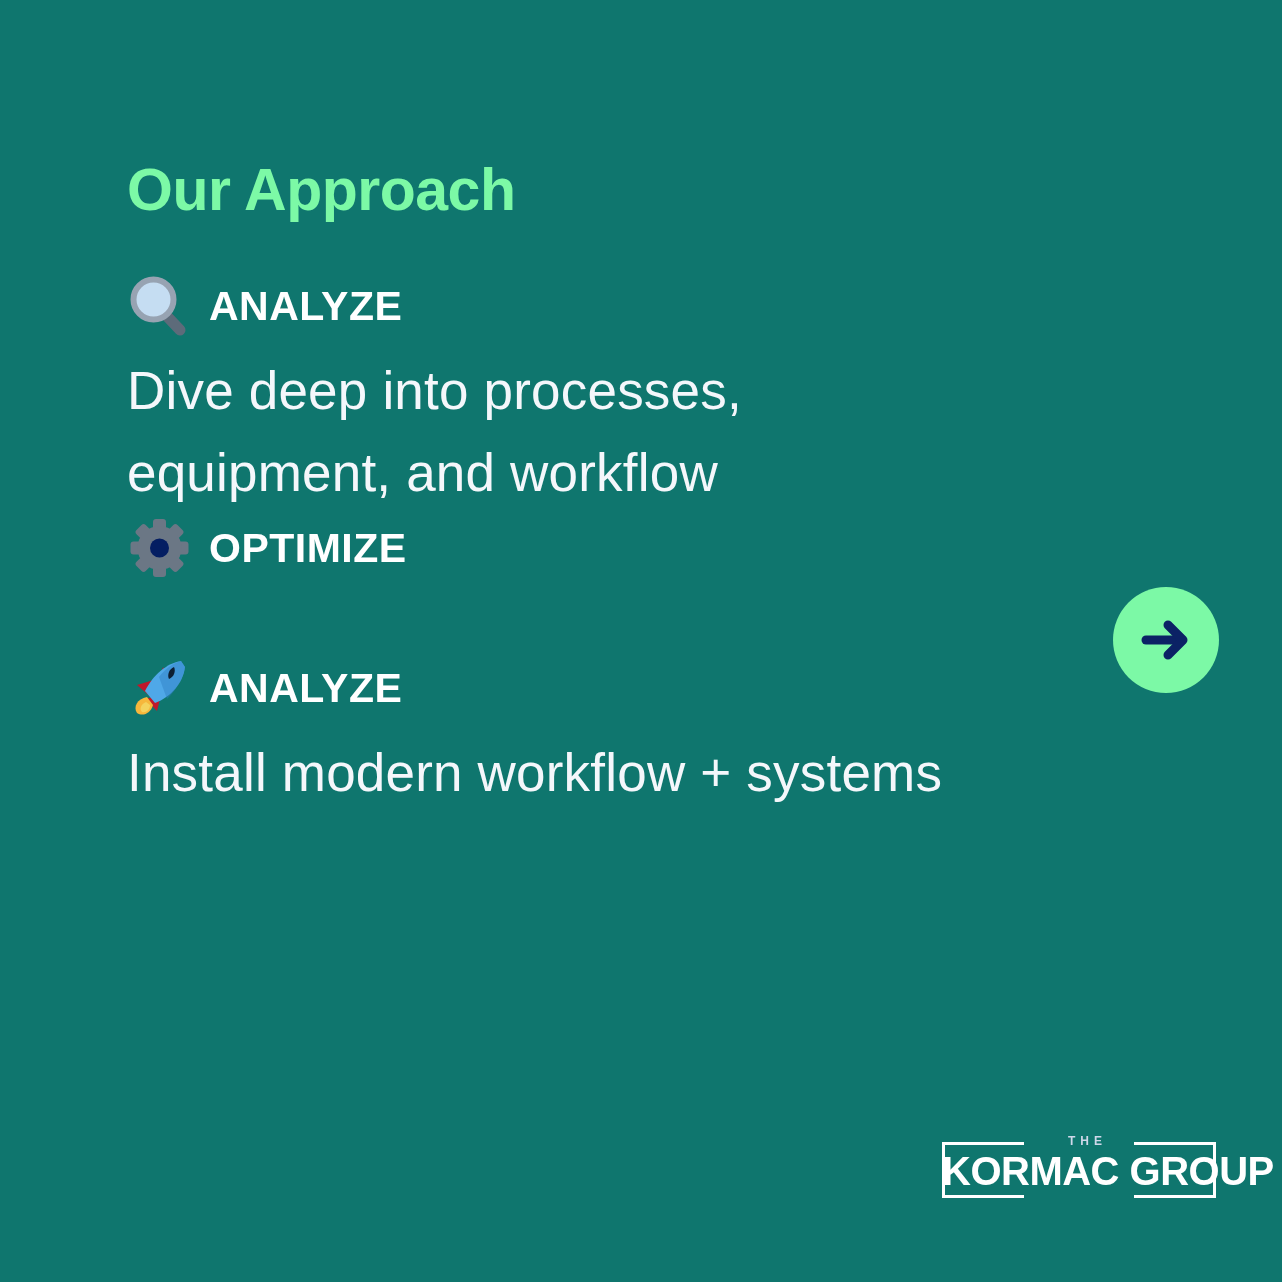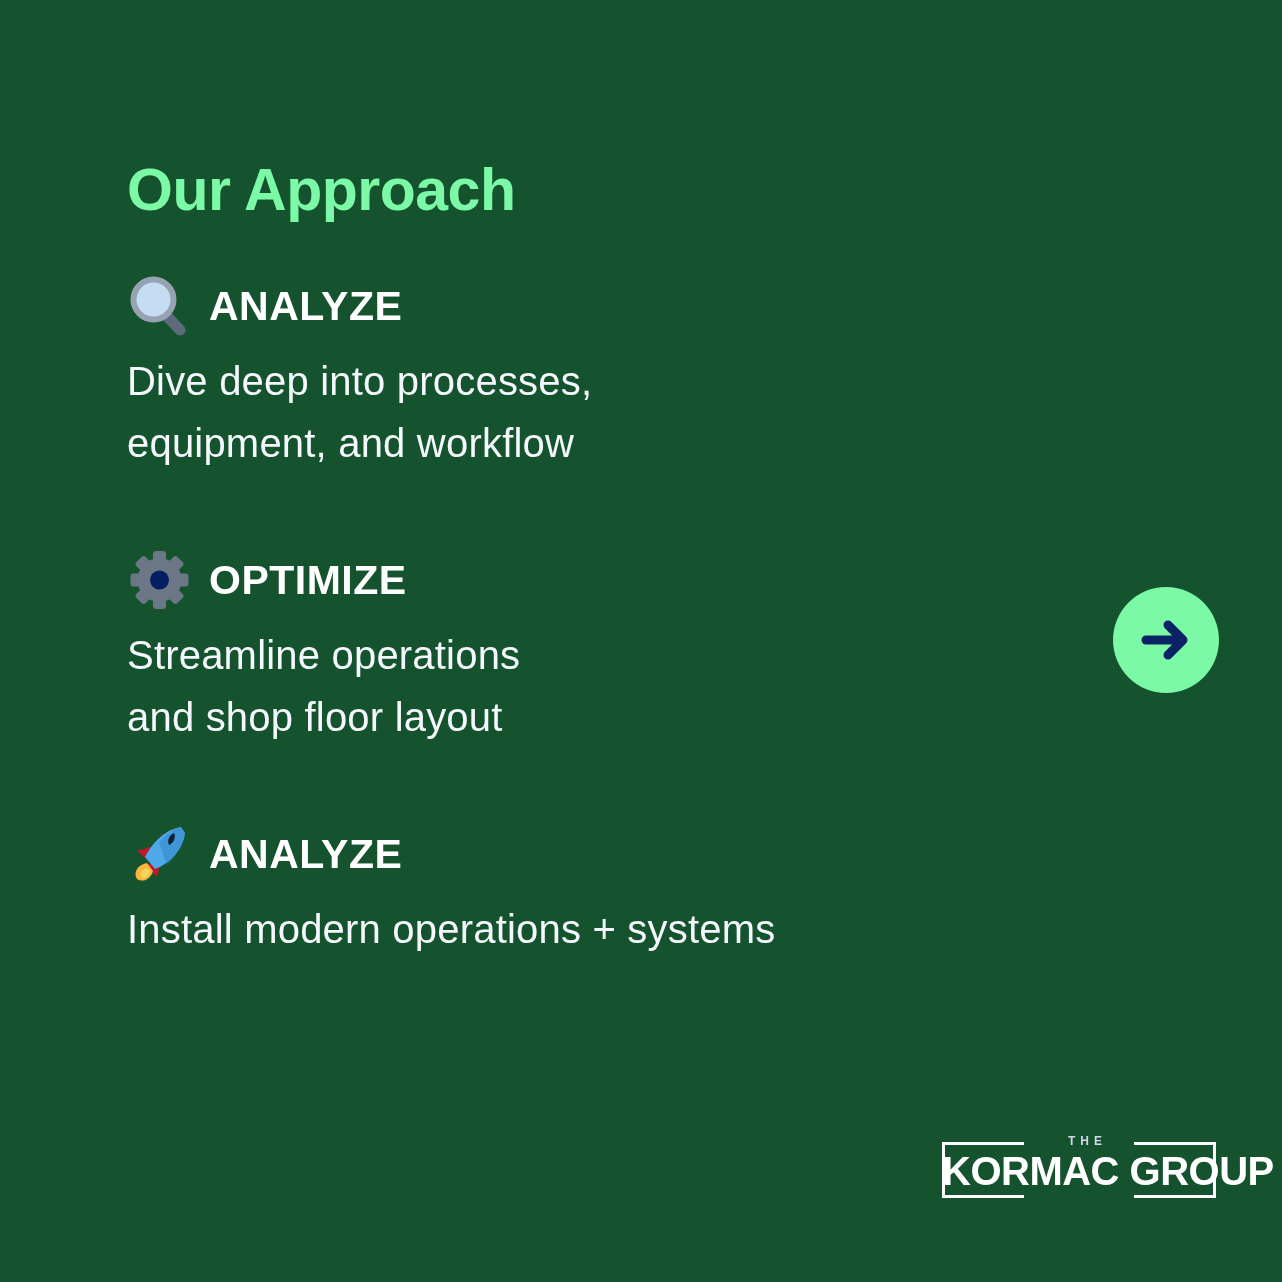--- a/index.html
+++ b/index.html
@@ -10,21 +10,21 @@
     width: 1282px;
     height: 1282px;
     background: #041e62;
     font-family: "Liberation Sans", sans-serif;
     overflow: hidden;
   }
   #card {
     position: relative;
     width: 1282px;
     height: 1282px;
-    background: #14532d;
+    background: #0f766e;
     box-sizing: border-box;
   }
 
   
   #heading {
     position: absolute;
     left: 127px;
     top: 160px;
     font-size: 59px;
     font-weight: 700;
@@ -59,28 +59,28 @@
   .step-title {
     font-size: 41px;
     font-weight: 700;
     color: #ffffff;
     letter-spacing: 0.5px;
     line-height: 1;
     white-space: nowrap;
   }
   .step-desc {
     margin-top: 10px;
-    font-size: 40px;
+    font-size: 53px;
     font-weight: 300;
     color: #f4f7fb;
     line-height: 1.55;
     letter-spacing: 0.2px;
     white-space: pre-line;
   }
-  .step-2 { margin-top: 72px; }
+  .step-2 { }
   .step-3 { margin-top: 72px; }
 
   
   #arrow-button {
     position: absolute;
     left: 1113px;
     top: 587px;
     width: 106px;
     height: 106px;
     border-radius: 50%;
@@ -167,43 +167,41 @@
             <rect x="26" y="4" width="13" height="58" rx="3"></rect>
             <rect x="26" y="4" width="13" height="58" rx="3" transform="rotate(45 32.5 33)"></rect>
             <rect x="26" y="4" width="13" height="58" rx="3" transform="rotate(90 32.5 33)"></rect>
             <rect x="26" y="4" width="13" height="58" rx="3" transform="rotate(135 32.5 33)"></rect>
             <circle cx="32.5" cy="33" r="22"></circle>
           </g>
           <circle cx="32.5" cy="33" r="9.5" fill="#041e62"></circle>
         </svg>
         <div class="step-title">OPTIMIZE</div>
       </div>
-      <div class="step-desc">Streamline operations
-and shop floor layout</div>
     </div>
 
     <div class="step step-3">
       <div class="step-head">
         <svg class="step-icon" viewBox="0 0 66 66">
 
           <path d="M10 30 L30 24 L26 44 Z" fill="#c0172b"></path>
           <path d="M36 12 L46 34 L26 44 Z" fill="#c0172b"></path>
           <path d="M18 44 L34 40 L30 56 Z" fill="#c0172b"></path>
 
           <path d="M54 6 C40 8 26 20 18 36 L28 48 C44 42 56 28 58 12 Z" fill="#4fa8e8"></path>
           <path d="M54 6 C46 8 38 14 32 22 L40 44 C50 34 57 22 58 12 Z" fill="#2f7fc4" opacity="0.45"></path>
 
           <path d="M47 12 C42 14 40 20 42 24 C47 22 49 16 47 12 Z" fill="#0d1f33"></path>
 
           <path d="M20 42 C10 44 6 52 10 58 C16 62 24 58 26 50 Z" fill="#f6b73c"></path>
           <path d="M19 47 C14 49 12 54 15 57 C19 58 23 55 23 50 Z" fill="#f4d35e"></path>
         </svg>
         <div class="step-title">ANALYZE</div>
       </div>
-      <div class="step-desc">Install modern operations + systems</div>
+      <div class="step-desc">Install modern workflow + systems</div>
     </div>
 
   </div>
 
   <button id="arrow-button" aria-label="Next">
     <svg width="60" height="60" viewBox="0 0 60 60">
       <line x1="10" y1="30" x2="46" y2="30" stroke="#0b2265" stroke-width="9" stroke-linecap="round"></line>
       <polyline points="32,15 47,30 32,45" fill="none" stroke="#0b2265" stroke-width="9" stroke-linecap="round" stroke-linejoin="round"></polyline>
     </svg>
   </button>

